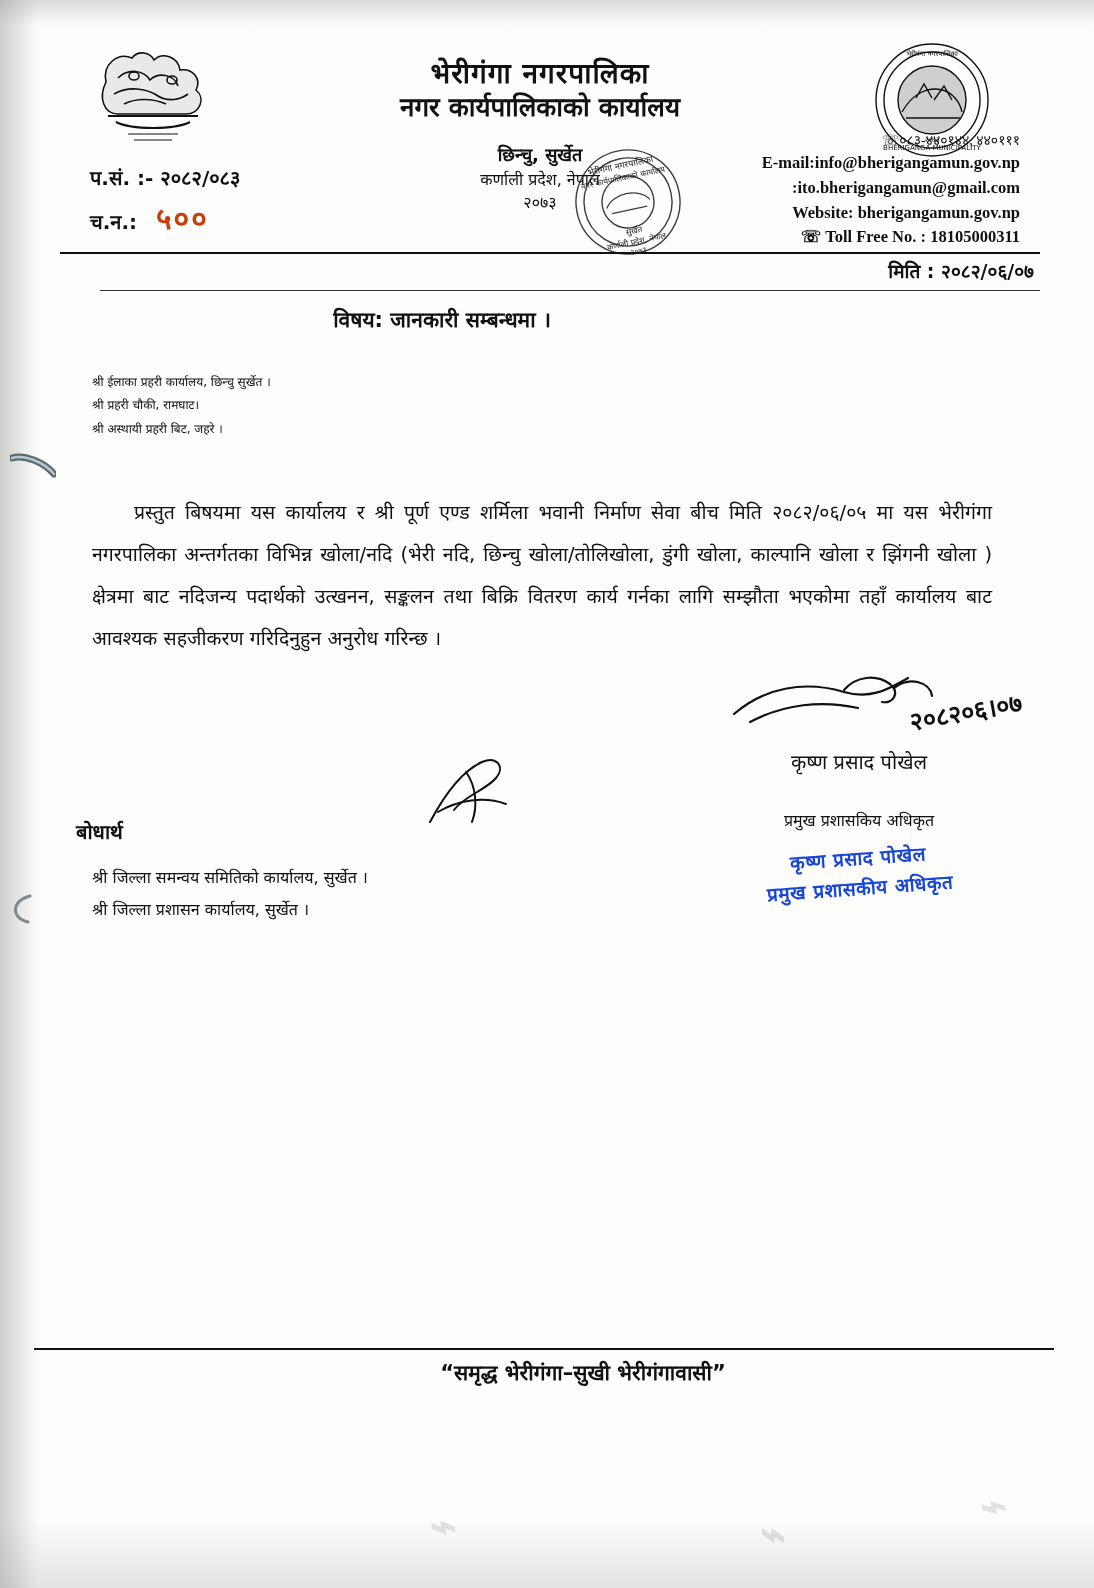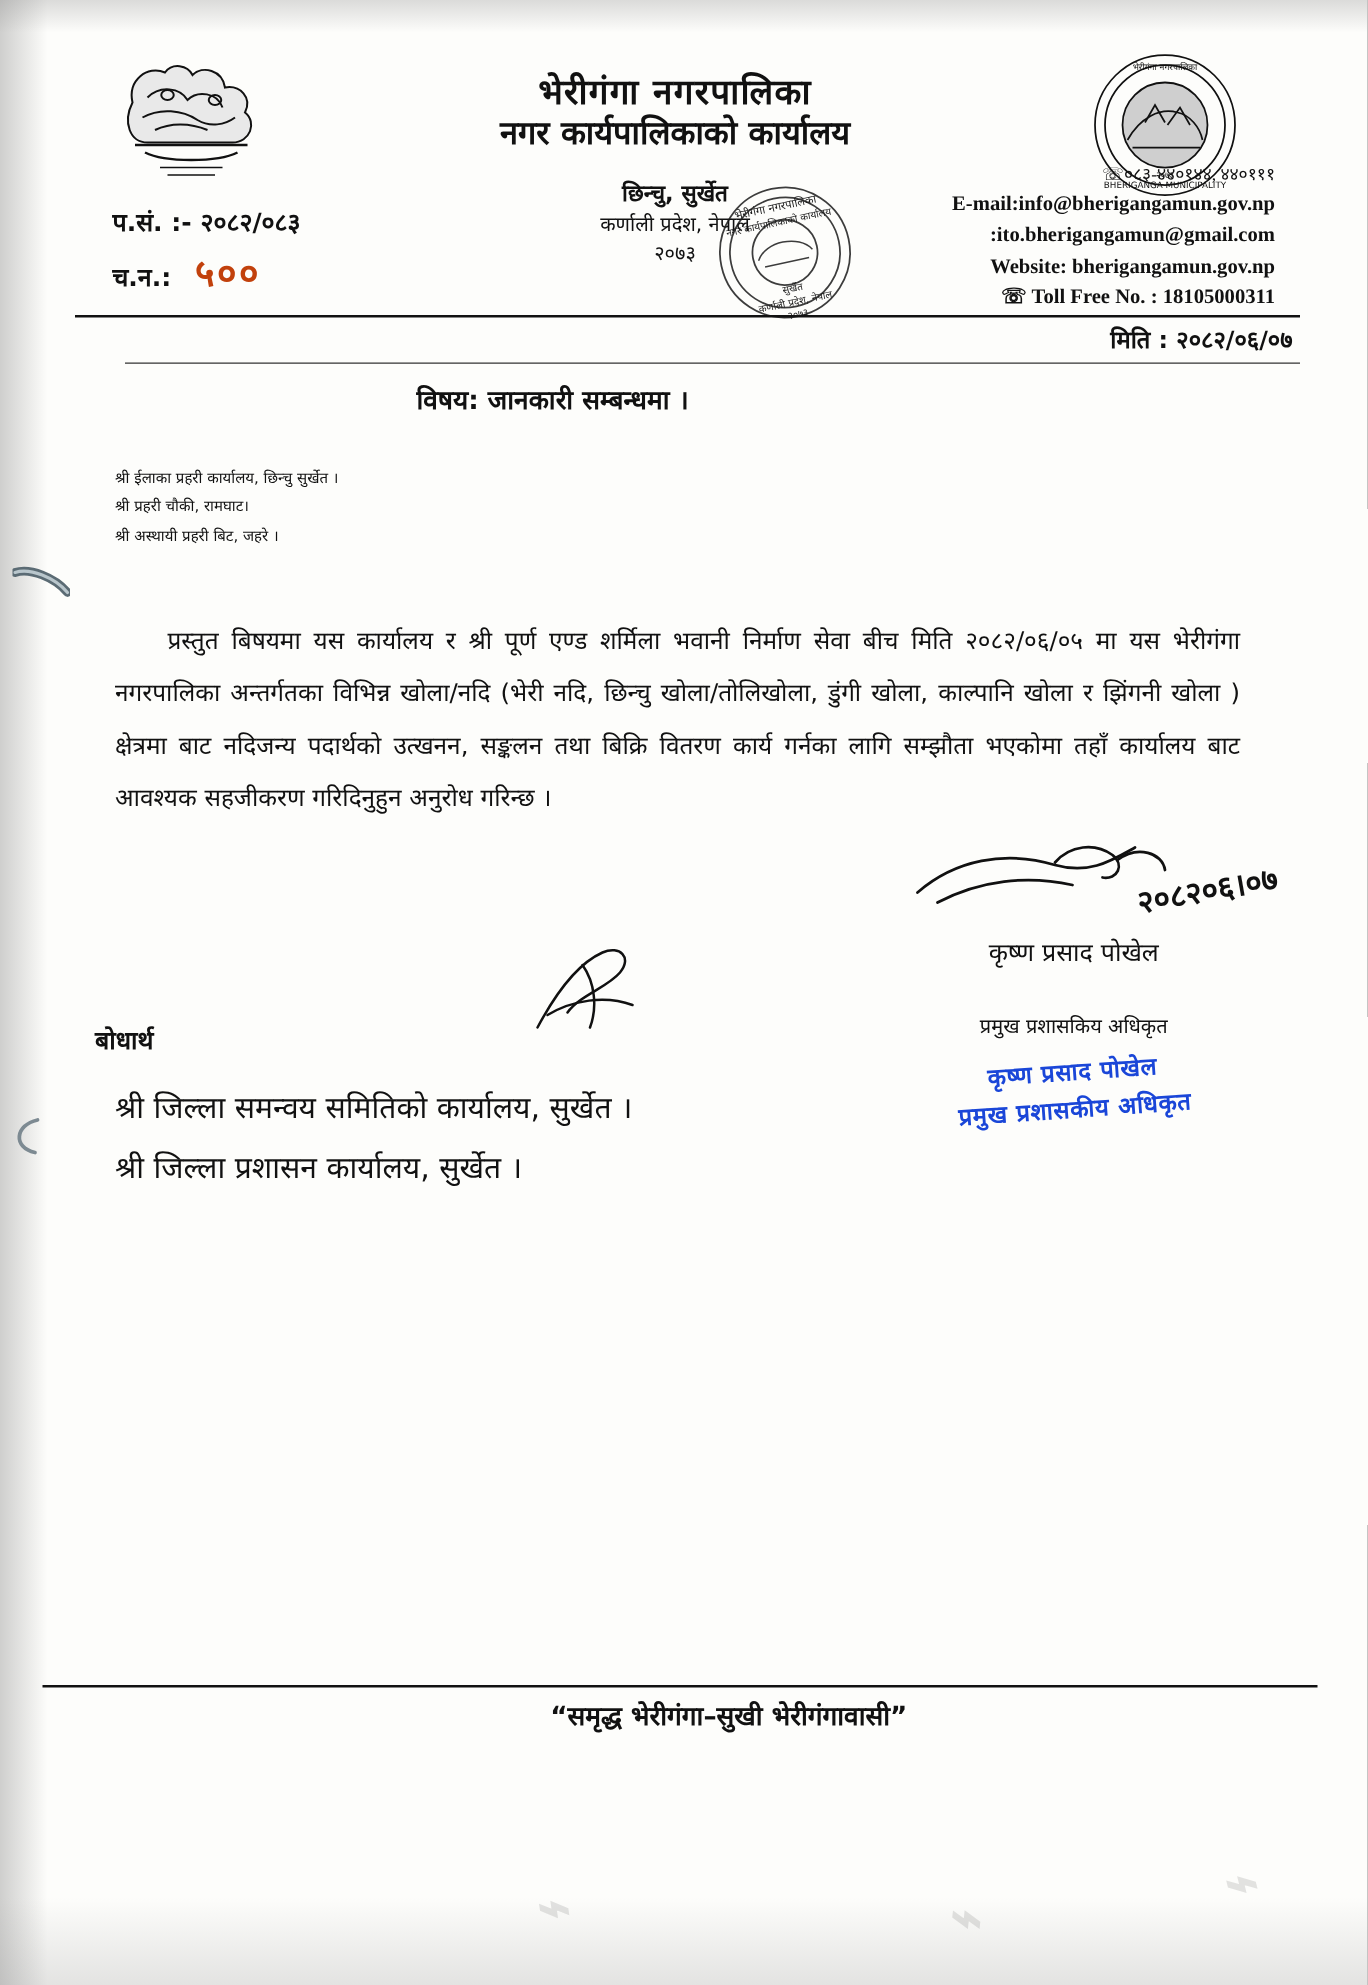--- a/index.html
+++ b/index.html
@@ -223,21 +223,21 @@
     position: absolute;
     left: 76px;
     top: 818px;
     font-size: 20px;
     font-weight: bold;
   }
   .cc-list {
     position: absolute;
     left: 92px;
     top: 862px;
-    font-size: 24px;
+    font-size: 16px;
     line-height: 2.0;
   }
   .cc-scribble {
     position: absolute;
     left: 420px;
     top: 752px;
     width: 120px;
     height: 90px;
   }
 

